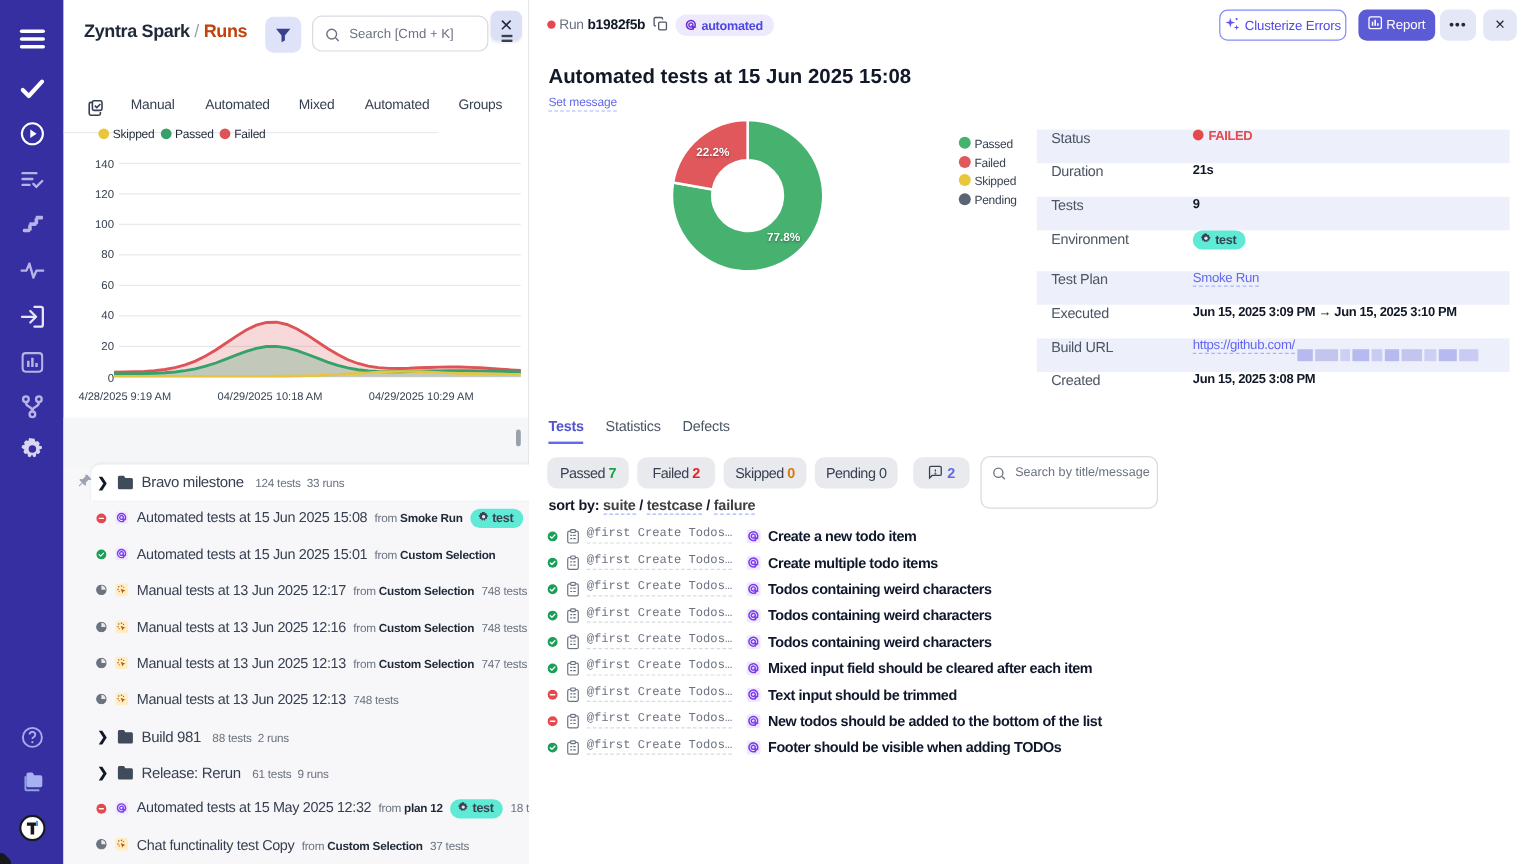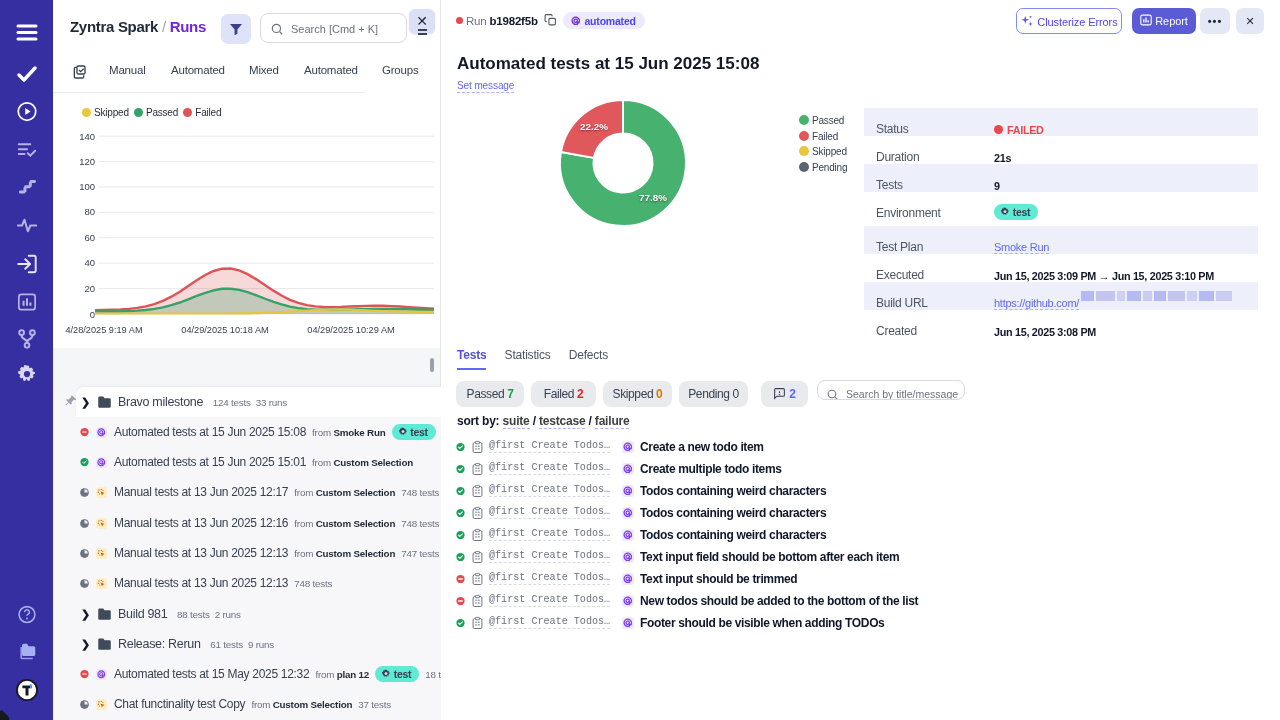--- a/index.html
+++ b/index.html
@@ -6,21 +6,21 @@
 
 #sidebar{position:absolute;left:0;top:0;width:53px;height:720px;background:#362fa2}
 #sidebar svg{position:absolute;left:50%;transform:translateX(-50%)}
 
 #panel{position:absolute;left:53px;top:0;width:388px;height:720px;background:#fff;border-right:1px solid #e5e7eb}
 .ptitle{position:absolute;left:17px;top:18px;font-size:15px;font-weight:700;color:#1f2937;white-space:nowrap;letter-spacing:-0.3px}
 .ptitle .sl{color:#9ca3af;font-weight:400}
 .fbtn{position:absolute;left:168px;top:14px;width:30px;height:30px;background:#dfe3fa;border-radius:7px}
 .psearch{position:absolute;left:207px;top:13px;width:147px;height:30px;border:1px solid #d7dae1;border-radius:8px;background:#fff;color:#6b7280;font-size:11px;line-height:30px;padding-left:30px}
 .xbtn{position:absolute;left:356px;top:9px;width:26px;height:25px;background:#dce0f7;border-radius:6px;color:#1f2937;text-align:center;line-height:25px;font-size:14px;box-shadow:0 1px 2px rgba(0,0,0,.08)}
-.ptabs{position:absolute;left:0;top:56px;width:312px;height:37px;border-bottom:1px solid #e8eaee;font-size:11.5px;color:#374151;letter-spacing:-0.2px}
+.ptabs{position:absolute;left:0;top:74px;width:312px;height:37px;border-bottom:1px solid #e8eaee;font-size:11.5px;color:#374151;letter-spacing:-0.2px}
 .ptabs span{position:absolute;top:8px}
 
 #chart{position:absolute;left:0;top:100px}
 .legend1{position:absolute;left:29px;top:107px;font-size:10px;color:#1f2937;letter-spacing:-0.2px}
 .dot{display:inline-block;width:9px;height:9px;border-radius:50%;margin-right:3px;vertical-align:-1px}
 
 .graystrip{position:absolute;left:0;top:348px;width:387px;height:43px;background:#f5f6f8}
 #runlist{position:absolute;left:0;top:391px;width:388px;height:329px;background:#f7f7f9}
 .rrow{position:absolute;left:0;width:388px;height:30px;overflow:hidden}
 .rrow .ic1{position:absolute;left:27px;top:50%;transform:translateY(-50%)}
@@ -33,31 +33,31 @@
 .grppill{display:inline-block;background:#5eead4;border-radius:20px;padding:2px 8px 2px 6px;font-size:10.5px;color:#374151;font-weight:600}
 
 #main{position:absolute;left:441px;top:0;width:839px;height:720px;background:#fff}
 .runhdr{position:absolute;left:15px;top:12px;height:18px;font-size:11.5px;color:#6b7280;letter-spacing:-0.2px}
 .autopill{display:inline-block;background:#eceafc;color:#4f46e5;border-radius:20px;padding:2.5px 9px 2.5px 7px;font-size:10.5px;font-weight:600;letter-spacing:-0.2px}
 .btn{position:absolute;top:8px;height:26px;border-radius:7px;font-size:11px;line-height:26px;text-align:center;letter-spacing:-0.1px}
 .title{position:absolute;left:16px;top:54px;font-size:17px;font-weight:700;color:#111827}
 .setlabels{position:absolute;left:16px;top:80px;font-size:10px;color:#6366f1;border-bottom:1px dashed #a5b4fc;padding-bottom:1px;letter-spacing:-0.1px}
 
 .itbl{position:absolute;left:423px;width:394px}
-.irow{height:28px;display:flex;align-items:flex-end;font-size:12px;letter-spacing:-0.25px}
+.irow{height:28px;display:flex;align-items:flex-start;font-size:12px;letter-spacing:-0.25px}
 .irow.lav{background:#edf0fa}
 .irow .lab{width:130px;padding-left:12px;color:#4b5563;font-weight:500}
 .irow .val{color:#111827;font-weight:700;font-size:10.8px;white-space:nowrap;letter-spacing:-0.3px}
 .lnk{color:#6366f1;border-bottom:1px dashed #a5b4fc;font-weight:400;font-size:11px}
 
 .tabs2{position:absolute;left:16px;top:348px;font-size:12px;color:#4b5563;letter-spacing:-0.2px}
 
 .chip{position:absolute;top:381px;height:26px;background:#e9eaee;border-radius:8px;font-size:12px;color:#374151;line-height:26px;text-align:center;letter-spacing:-0.4px}
 .chip b{font-weight:700}
-.tsearch{position:absolute;left:376px;top:380px;width:148px;height:20px;border:1px solid #d7dae1;border-radius:8px;font-size:10.5px;color:#6b7280;line-height:26px;padding-left:28px;white-space:nowrap;overflow:hidden}
+.tsearch{position:absolute;left:376px;top:380px;width:148px;height:44px;border:1px solid #d7dae1;border-radius:8px;font-size:10.5px;color:#6b7280;line-height:26px;padding-left:28px;white-space:nowrap;overflow:hidden}
 .sortby{position:absolute;left:16px;top:414px;font-size:12px;color:#111827;font-weight:700;letter-spacing:-0.2px}
 .sortby a{color:#404040;font-weight:700;border-bottom:1px dashed #a5b4fc;text-decoration:none}
 
 .trow{position:absolute;left:15px;height:22px;width:820px}
 .trow .st{position:absolute;left:0;top:50%;transform:translateY(-50%)}
 .trow .clip{position:absolute;left:16px;top:50%;transform:translateY(-50%)}
 .trow .mono{position:absolute;left:33px;top:4px;font-family:"Liberation Mono",monospace;font-size:10.1px;color:#6b7280;border-bottom:1px dashed #d6dbe2;padding-bottom:1px}
 .trow .at{position:absolute;left:166px;top:50%;transform:translateY(-50%)}
 .trow .tt{position:absolute;left:184px;top:50%;transform:translateY(-50%);font-size:12px;font-weight:700;color:#0f172a;white-space:nowrap;letter-spacing:-0.35px}
 </style></head>
@@ -125,21 +125,21 @@
       <path d="M4 6v13a2 2 0 0 0 2 2h13v-2H6V6z" opacity=".85"></path>
       <path d="M8 2a2 2 0 0 0-2 2v11a2 2 0 0 0 2 2h12a2 2 0 0 0 2-2V7a2 2 0 0 0-2-2h-6l-2-3z"></path>
     </svg>
   <svg style="top:679px" width="22" height="22" viewBox="0 0 24 24">
       <circle cx="12" cy="12" r="11" fill="#fff" stroke="#17191c" stroke-width="2"></circle>
       <path d="M7 7h10v3h-3.4v8h-3.2v-8H7z" fill="#17191c"></path>
       <rect x="15.2" y="5.5" width="1.8" height="4.5" fill="#4aa3f0"></rect>
     </svg>
 </div>
 <div id="panel">
-  <div class="ptitle">Zyntra Spark <span class="sl">/</span> <span style="color:#6d28d9">Runs</span></div>
+  <div class="ptitle">Zyntra Spark <span class="sl">/</span> <span style="color:#c2410c">Runs</span></div>
   <div class="fbtn"><svg width="30" height="30" viewBox="0 0 30 30">
         <path d="M9 10h12l-4.6 5.5v4.2l-2.8 1.6v-5.8z" fill="#3b3f8f"></path>
       </svg></div>
   <div class="psearch"><svg style="position:absolute;left:9px;top:8px" width="14" height="14" viewBox="0 0 24 24" fill="none" stroke="#6b7280" stroke-width="2">
         <circle cx="11" cy="11" r="7"></circle>
         <path d="M21 21l-4.3-4.3"></path>
       </svg>Search [Cmd + K]</div>
   <div class="xbtn">✕</div>
   <div style="position:absolute;left:365px;top:29px;width:9px;height:2px;background:#374151"></div>
   <div style="position:absolute;left:365px;top:33px;width:9px;height:2px;background:#374151"></div>
@@ -582,21 +582,21 @@
           <rect x="6.5" y="1.2" width="7" height="4.4" rx="1.2" fill="#fff"></rect>
           <path d="M6.5 10h1.6M11 10h2.5M6.5 15h1.6M11 15h2.5" stroke-linecap="round"></path>
         </svg>
         <span class="mono">@first Create Todos…</span>
         <svg class="at" width="12" height="12" viewBox="0 0 15 15">
           <rect width="15" height="15" rx="4" fill="#efe9fe"></rect>
           <path d="M8.77 11.52A4.6 4.6 0 1 1 11.52 8.77" fill="none" stroke="#7c3aed" stroke-width="1.6" stroke-linecap="round"></path>
           <path d="M7.92 9.17A2.1 2.1 0 1 1 9.17 7.92" fill="none" stroke="#7c3aed" stroke-width="1.5" stroke-linecap="round"></path>
           <path d="M7.4 7.4l5.6 2.2-2.4 1-1 2.4z" fill="#7c3aed"></path>
         </svg>
-        <span class="tt">Text input field should be bottom after each item</span>
+        <span class="tt">Mixed input field should be cleared after each item</span>
       </div>
       <div class="trow" style="top:568px">
         <svg class="st" width="9" height="9" viewBox="0 0 24 24">
           <circle cx="12" cy="12" r="11" fill="#e5484d"></circle>
           <rect x="5.5" y="10.2" width="13" height="3.6" rx="1.8" fill="#fff"></rect>
         </svg>
         <svg class="clip" width="11" height="13" viewBox="0 0 20 23" fill="none" stroke="#6b7280" stroke-width="1.8">
           <rect x="2" y="3.5" width="16" height="18" rx="2.5"></rect>
           <rect x="6.5" y="1.2" width="7" height="4.4" rx="1.2" fill="#fff"></rect>
           <path d="M6.5 10h1.6M11 10h2.5M6.5 15h1.6M11 15h2.5" stroke-linecap="round"></path>

